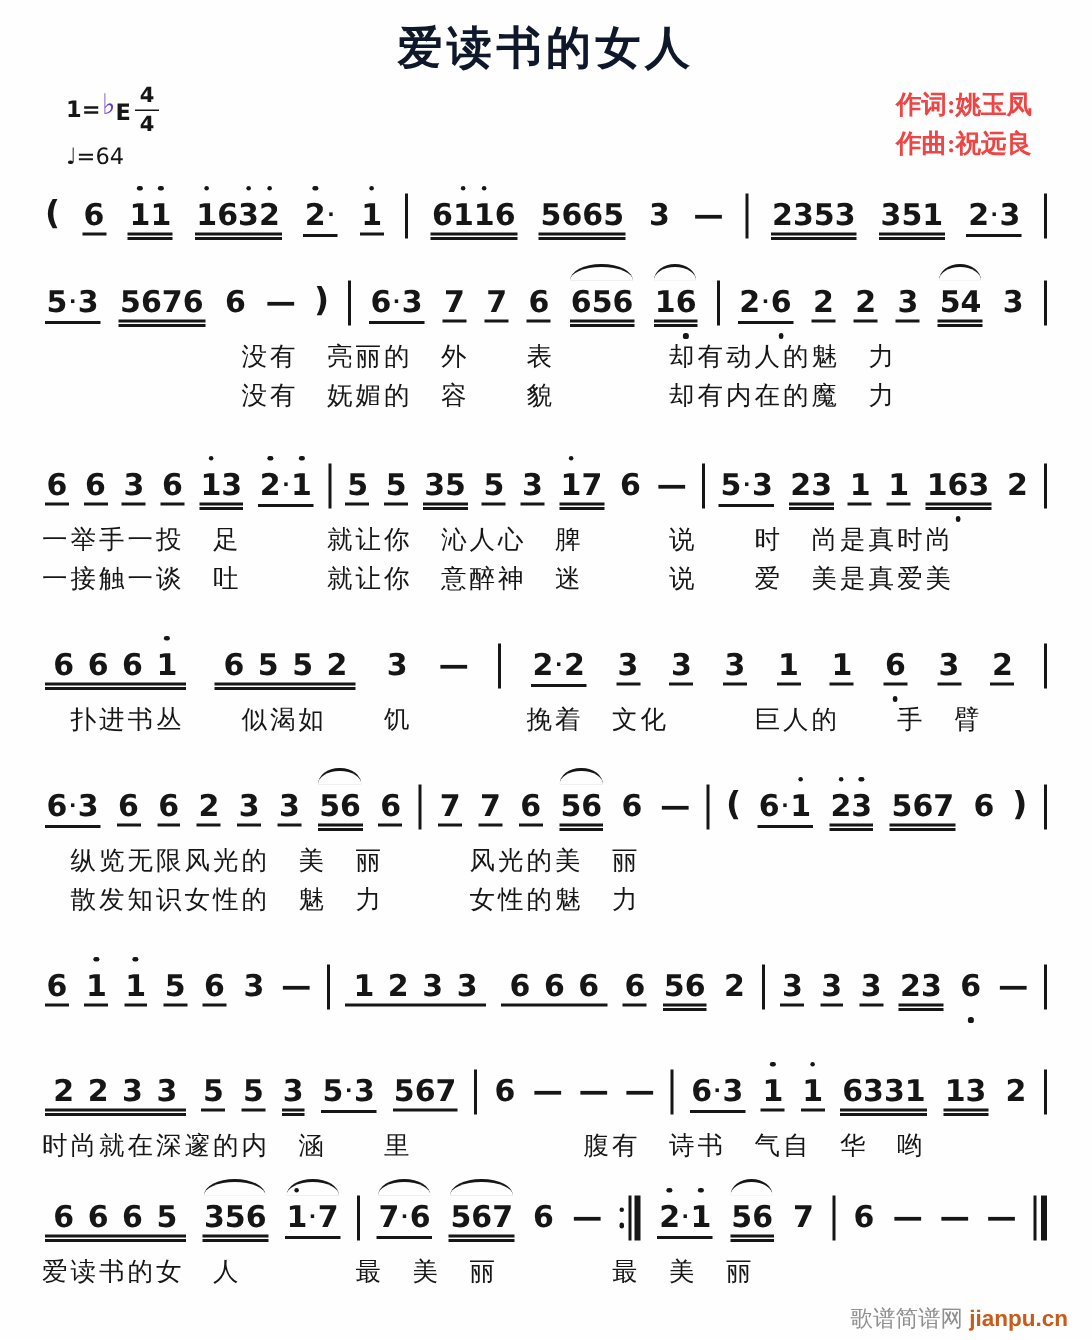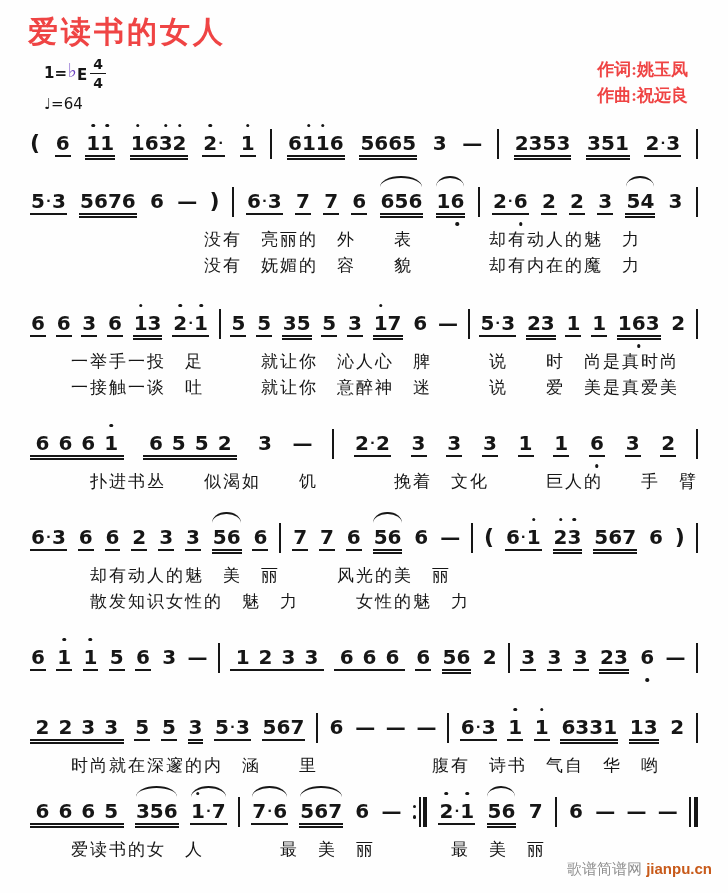--- a/index.html
+++ b/index.html
@@ -1,18 +1,18 @@
 <!DOCTYPE html>
 <html><head>
 <meta charset="utf-8">
 <style>
   html,body{margin:0;padding:0;background:#ffffff;}
   .sheet{width:728px;height:893px;position:relative;background:#fefefe;box-sizing:border-box;
          padding:0 28px;overflow:hidden;font-family:"DejaVu Sans",sans-serif;color:#161616;}
-  .title{color:#ef4444;text-align:left;font-family:"Liberation Serif",serif;font-weight:700;
+  .title{color:#0f172a;text-align:center;font-family:"Liberation Serif",serif;font-weight:700;
          font-size:30px;letter-spacing:3px;padding-top:12px;}
   .meta{display:flex;justify-content:space-between;padding:4px 12px 0 16px;}
   .keysig{font-weight:700;font-size:15px;line-height:1.3;}
   .key-line{display:flex;align-items:center;}
   .flat{color:#6a3fc0;font-size:19px;font-weight:700;margin:0 0 6px 1px;}
   .keyletter{margin-top:4px;}
   .frac{display:inline-flex;flex-direction:column;align-items:center;line-height:1;margin-left:3px;font-size:14px;}
   .frac .num{border-bottom:1.5px solid #161616;padding:0 3px 2px;}
   .frac .den{padding-top:2px;}
   .tempo{margin-top:5px;font-weight:400;font-size:15px;}
@@ -39,22 +39,22 @@
         border-radius:50% 50% 0 0 / 100% 100% 0 0;}
   .bar{display:inline-block;width:2px;height:30px;background:#161616;margin-top:-2px;}
   .dash{font-weight:700;font-size:20px;line-height:24px;}
   .sym{font-weight:700;font-size:22px;line-height:24px;}
   .finalbar{display:inline-block;width:3px;height:30px;border-left:2px solid #161616;border-right:4px solid #161616;margin-top:-2px;}
   .endrep{display:inline-flex;align-items:center;gap:3px;height:30px;margin-top:-2px;}
   .repdots{display:flex;flex-direction:column;gap:7px;}
   .repdots i{width:3.5px;height:3.5px;background:#161616;border-radius:50%;}
   .dbar{width:2px;height:30px;border-left:2px solid #161616;border-right:4px solid #161616;}
   .lyrics{font-size:17px;letter-spacing:2px;white-space:pre;line-height:26px;height:26px;overflow:hidden;
-          font-family:Liberation Serif, serif;margin-left:43px;}
-  .watermark{position:absolute;right:16px;bottom:14px;font-size:15px;font-family:"Liberation Sans",sans-serif;}
+          font-family:Liberation Mono, monospace;}
+  .watermark{position:absolute;right:16px;bottom:4px;font-size:15px;font-family:"Liberation Sans",sans-serif;}
   .wm-site{color:#8f8f8f;}
   .wm-domain{color:#c85a1a;font-weight:700;}
 </style>
 </head>
 <body>
 
 <div class="sheet">
   <div class="title">爱读书的女人</div>
 
   <div class="meta">
@@ -193,21 +193,21 @@
           <span class="dash">—</span>
           <span class="bar"></span>
           <span class="sym">(</span>
           <span class="note u1"><span class="ch">6</span><span class="ch midd">·</span><span class="ch">1<span class="da"></span></span></span>
           <span class="note u2"><span class="ch">2<span class="da"></span></span><span class="ch">3<span class="da"></span></span><span class="ul2"></span></span>
           <span class="note u2"><span class="ch">5</span><span class="ch">6</span><span class="ch">7</span><span class="ul2"></span></span>
           <span class="note"><span class="ch">6</span></span>
           <span class="sym">)</span>
           <span class="bar"></span>
         </div>
-        <div class="lyrics">　却有动人的魅　美　丽　　　风光的美　丽</div>
+        <div class="lyrics">　纵览无限风光的　美　丽　　　风光的美　丽</div>
         <div class="lyrics">　散发知识女性的　魅　力　　　女性的魅　力</div>
       </div>
       <div class="system">
         <div class="notes-row">
           <span class="note u1"><span class="ch">6</span></span>
           <span class="note u1"><span class="ch">1<span class="da"></span></span></span>
           <span class="note u1"><span class="ch">1<span class="da"></span></span></span>
           <span class="note u1"><span class="ch">5</span></span>
           <span class="note u1"><span class="ch">6</span></span>
           <span class="note"><span class="ch">3</span></span>

